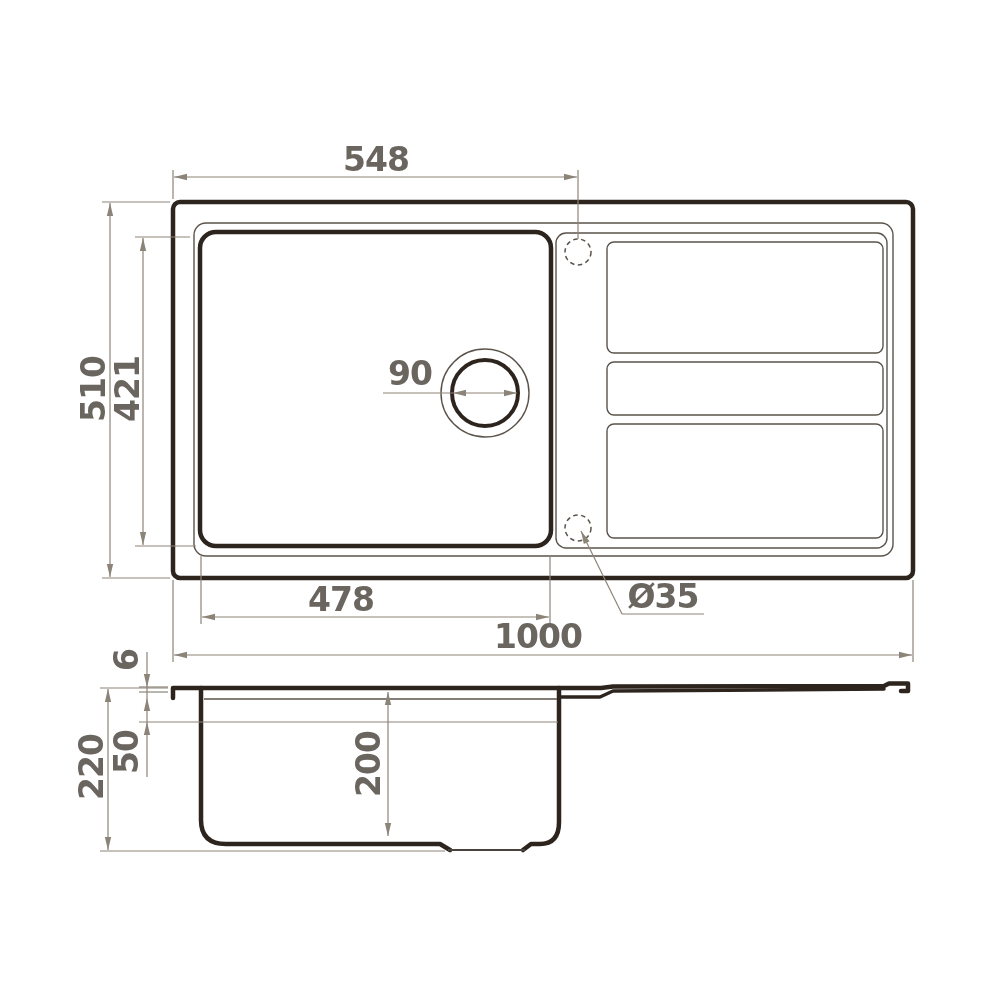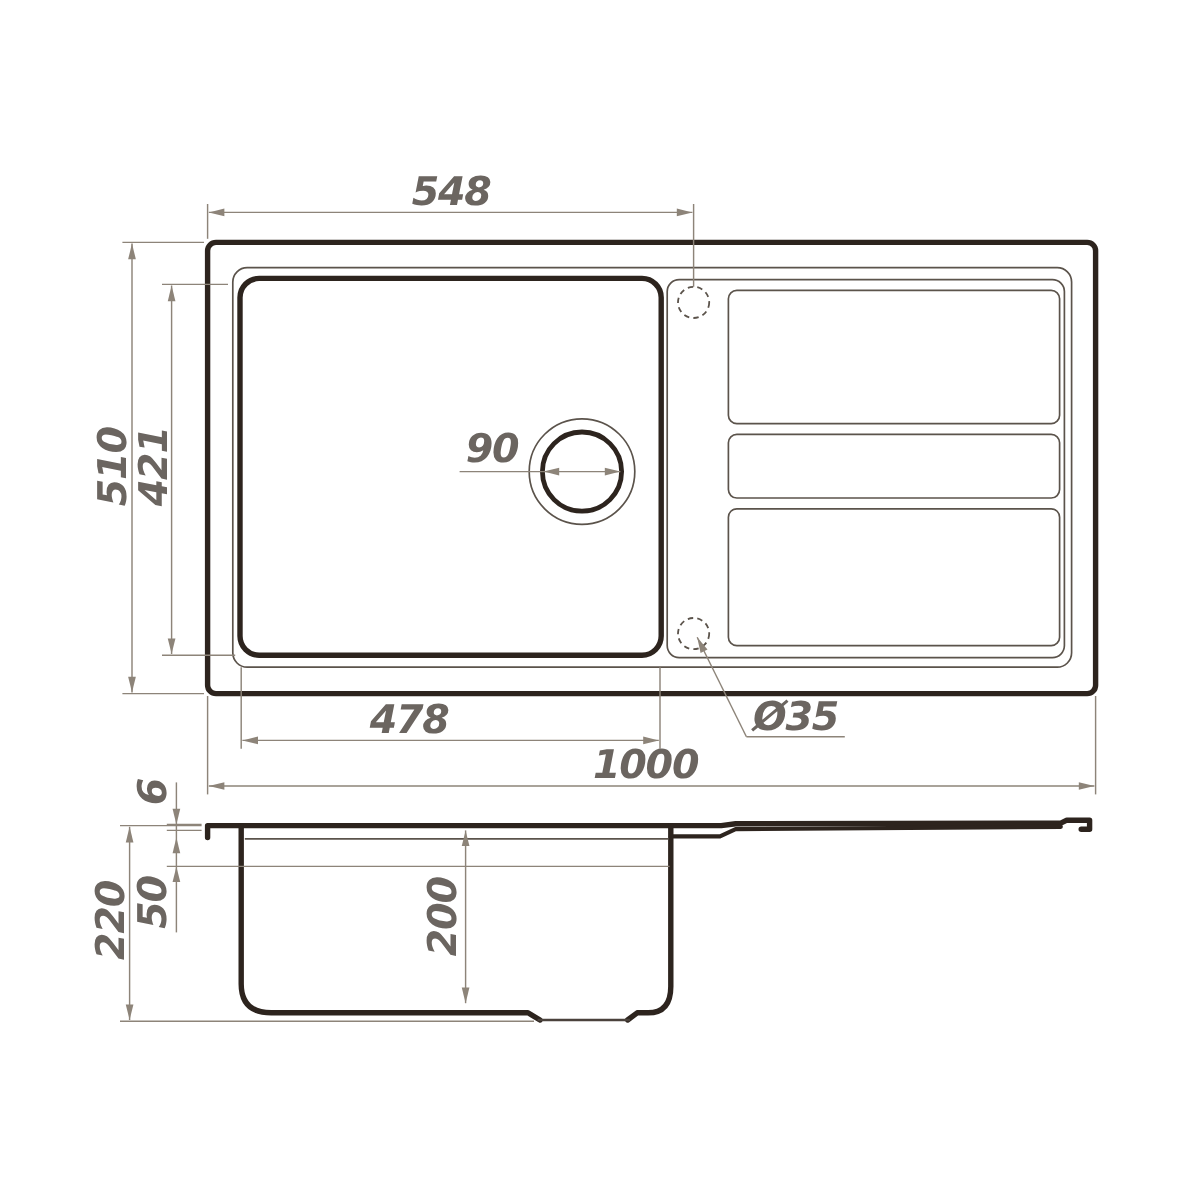--- a/index.html
+++ b/index.html
@@ -3,21 +3,21 @@
 <meta charset="utf-8">
 <style>
   :root{
     --line_dark:#2d241e;
     --line_thin:#5b534b;
     --dim_line:#8d8479;
     --text_color:#6b6560;
     --bg:#ffffff;
   }
   html,body{margin:0;padding:0;background:var(--bg);}
-  .stage{width:808px;height:1000px;position:relative;background:var(--bg);font-style:italic;}
+  .stage{width:808px;height:1000px;position:relative;background:var(--bg);}
   svg{display:block;}
   .thick{stroke:var(--line_dark);stroke-width:4.5;fill:none;stroke-linejoin:round;stroke-linecap:round;}
   .thick3{stroke:var(--line_dark);stroke-width:3.5;fill:none;stroke-linejoin:round;stroke-linecap:round;}
   .thin{stroke:var(--line_thin);stroke-width:1.4;fill:none;}
   .dashed{stroke:var(--line_thin);stroke-width:1.5;fill:none;stroke-dasharray:4.5 3.5;}
   .dim{stroke:var(--dim_line);stroke-width:1.2;fill:none;}
   .arrow{fill:var(--dim_line);stroke:none;}
   .lbl{font-family:"DejaVu Sans","Liberation Sans",sans-serif;font-weight:700;font-size:33px;
        letter-spacing:-1px;fill:var(--text_color);text-anchor:middle;}
 </style>

